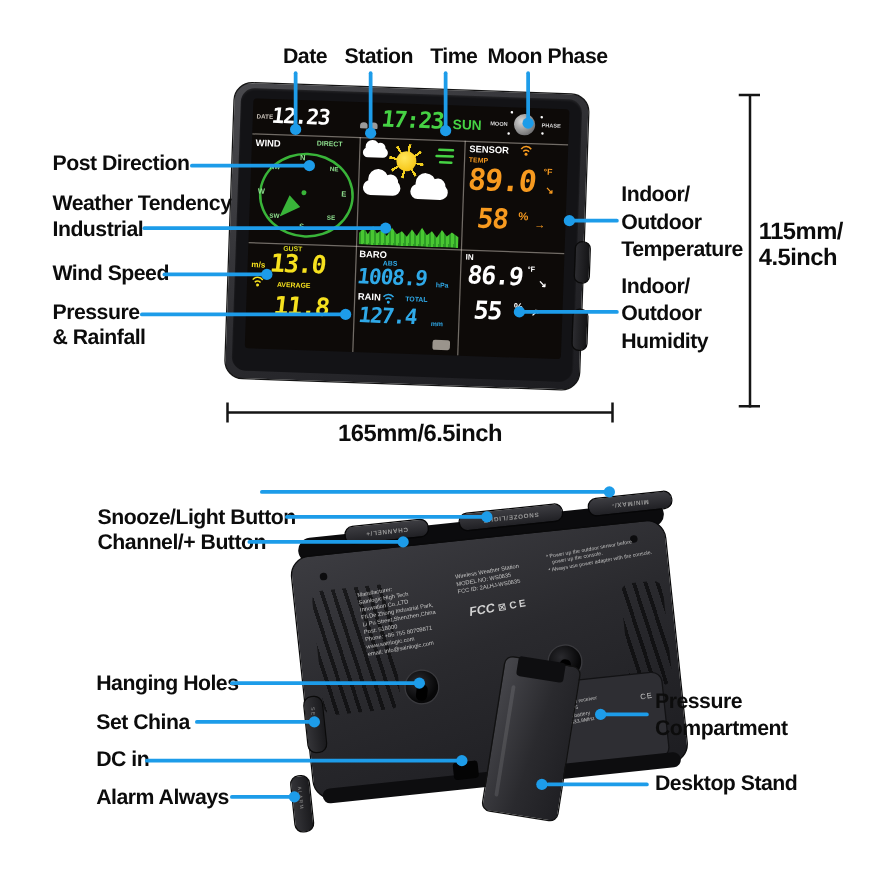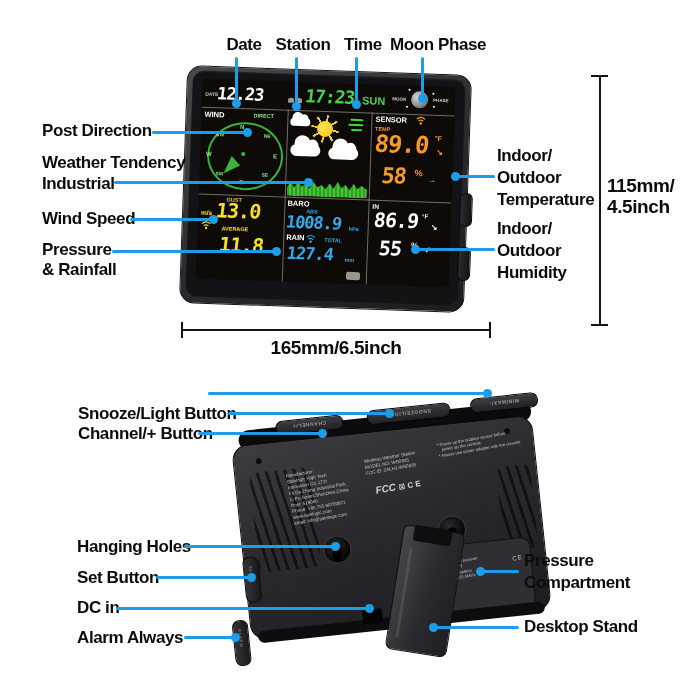--- a/index.html
+++ b/index.html
@@ -314,21 +314,21 @@
   <div class="dot" style="left:385px;top:409px;"></div>
 
   <div class="lbl" style="left:78px;top:425px;">Channel/+ Button</div>
   <div class="cl h" style="left:198px;top:432px;width:125px;"></div>
   <div class="dot" style="left:318px;top:429px;"></div>
 
   <div class="lbl" style="left:77px;top:538px;">Hanging Holes</div>
   <div class="cl h" style="left:184px;top:545px;width:152px;"></div>
   <div class="dot" style="left:331px;top:542px;"></div>
 
-  <div class="lbl" style="left:77px;top:569px;">Set Button</div>
+  <div class="lbl" style="left:77px;top:569px;">Set China</div>
   <div class="cl h" style="left:156px;top:576px;width:96px;"></div>
   <div class="dot" style="left:247px;top:573px;"></div>
 
   <div class="lbl" style="left:77px;top:599px;">DC in</div>
   <div class="cl h" style="left:116px;top:607px;width:254px;"></div>
   <div class="dot" style="left:365px;top:604px;"></div>
 
   <div class="lbl" style="left:77px;top:629px;">Alarm Always</div>
   <div class="cl h" style="left:184px;top:636px;width:52px;"></div>
   <div class="dot" style="left:231px;top:633px;"></div>

